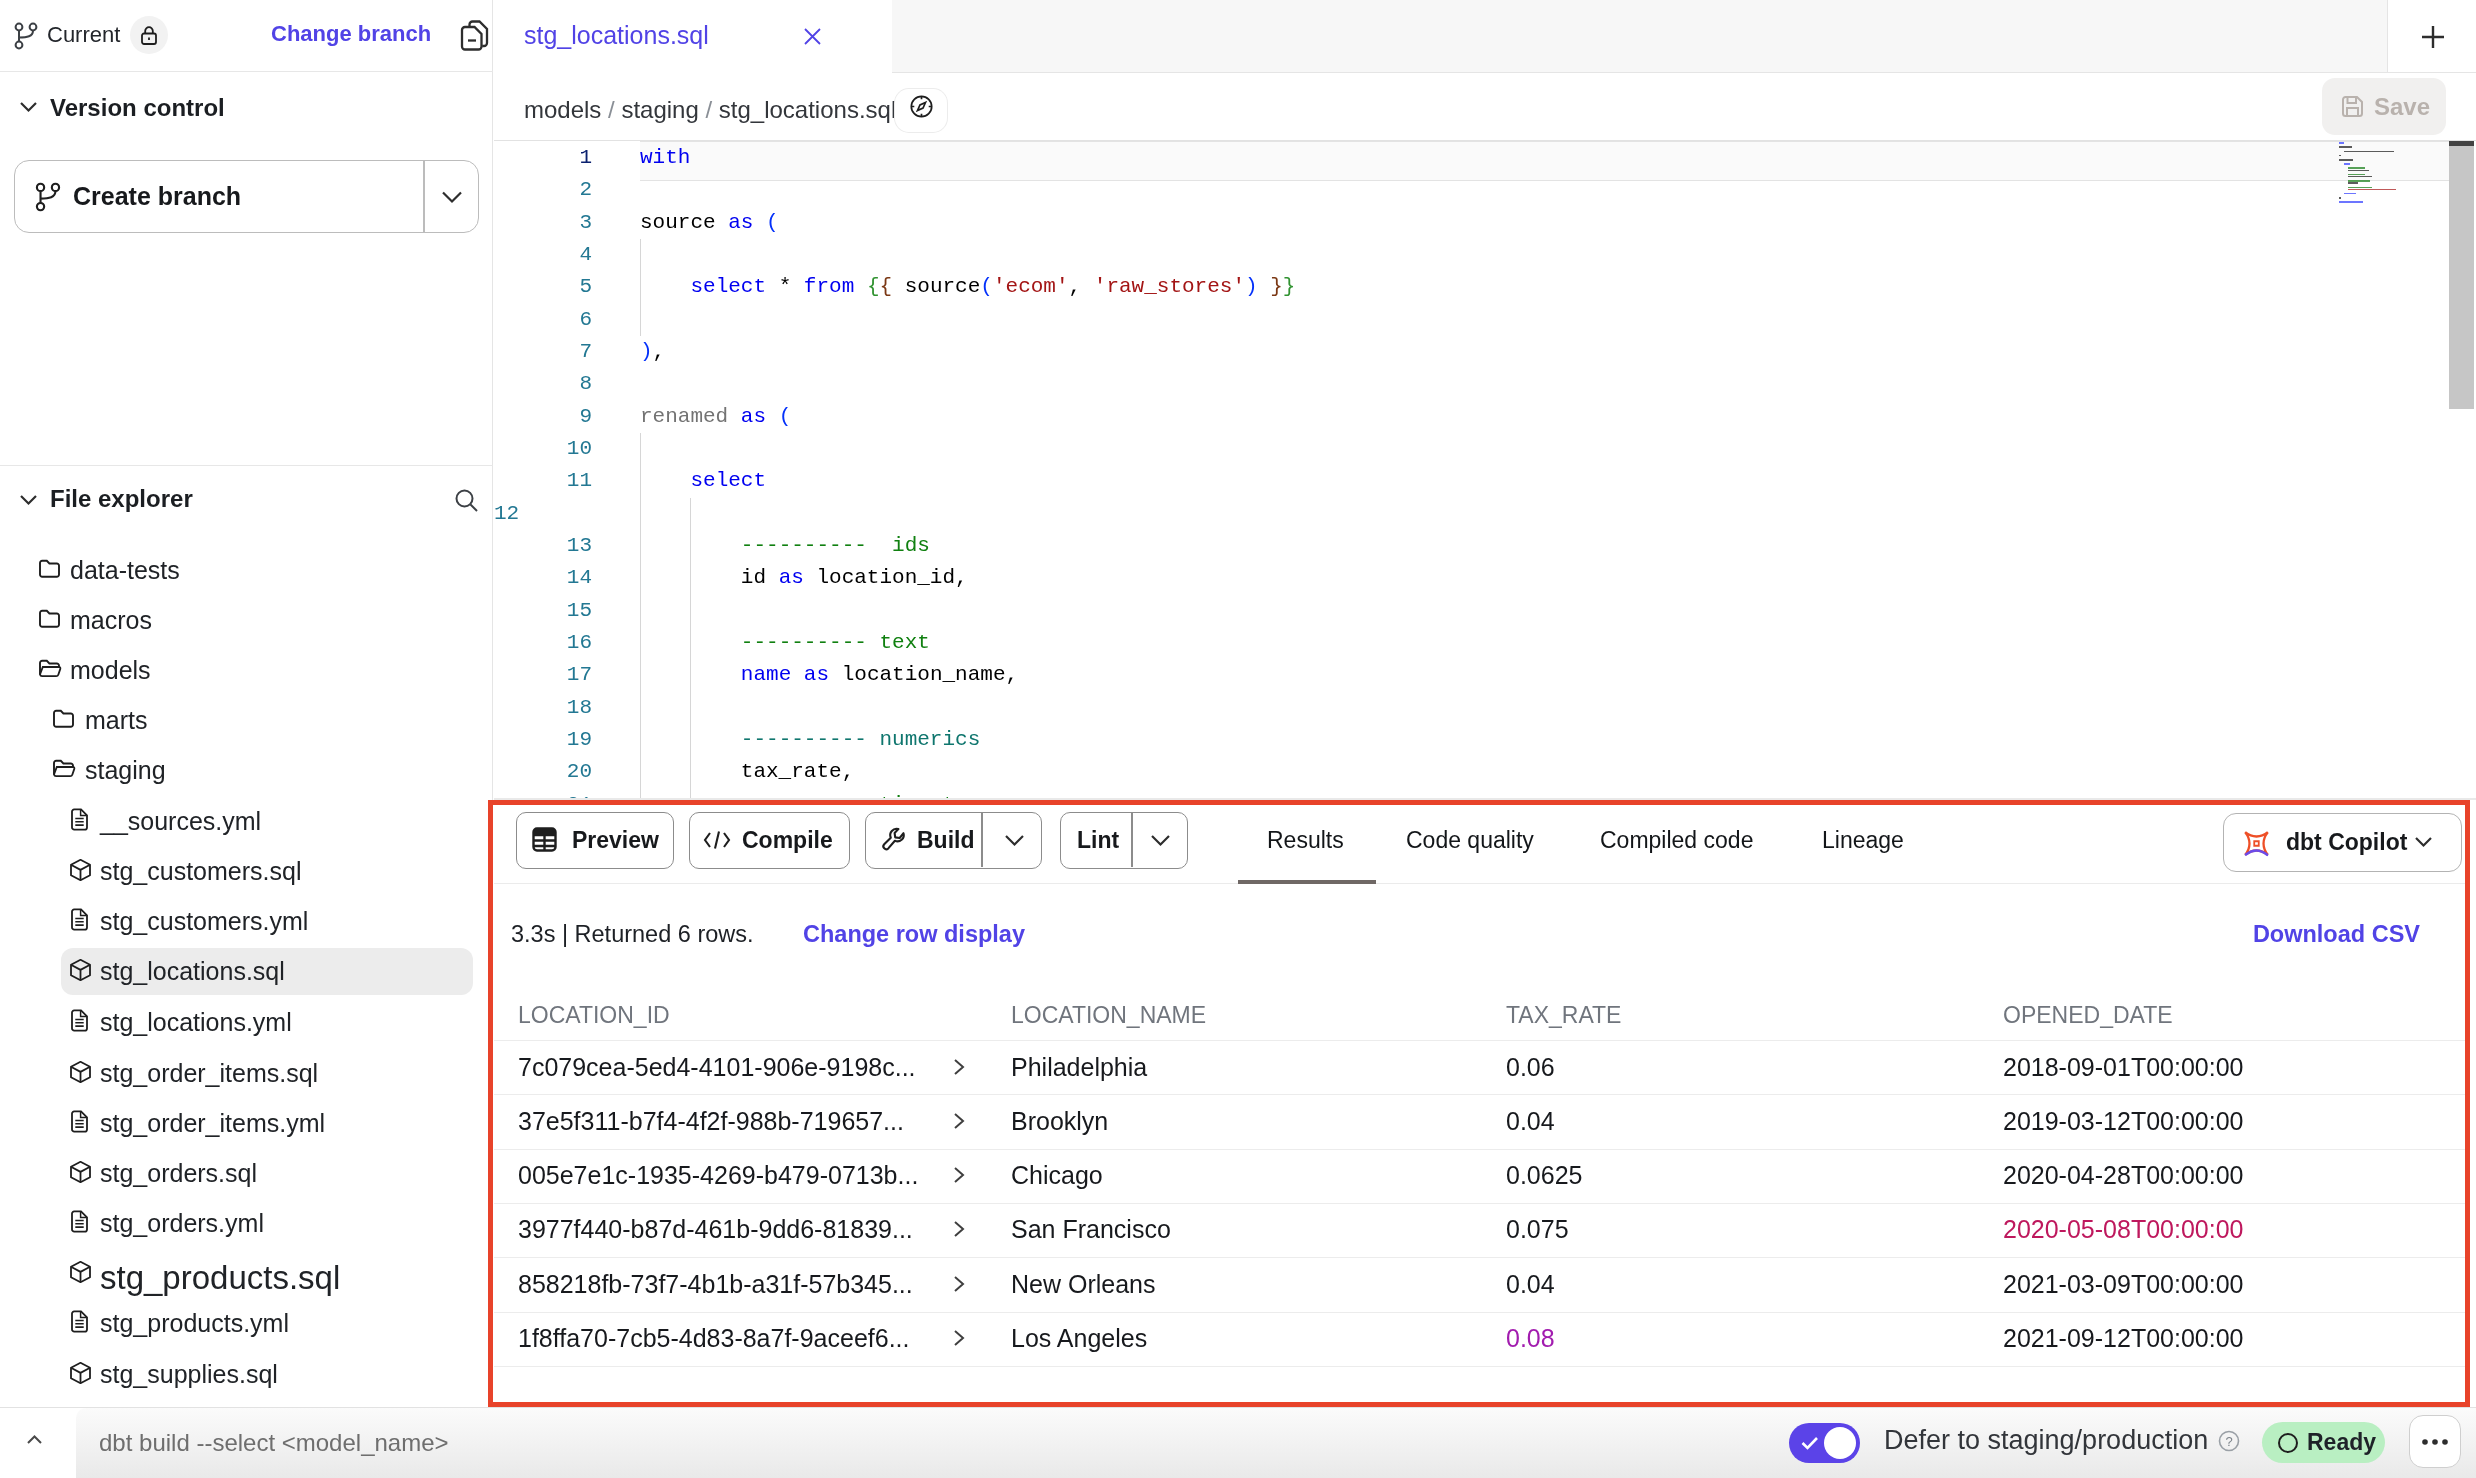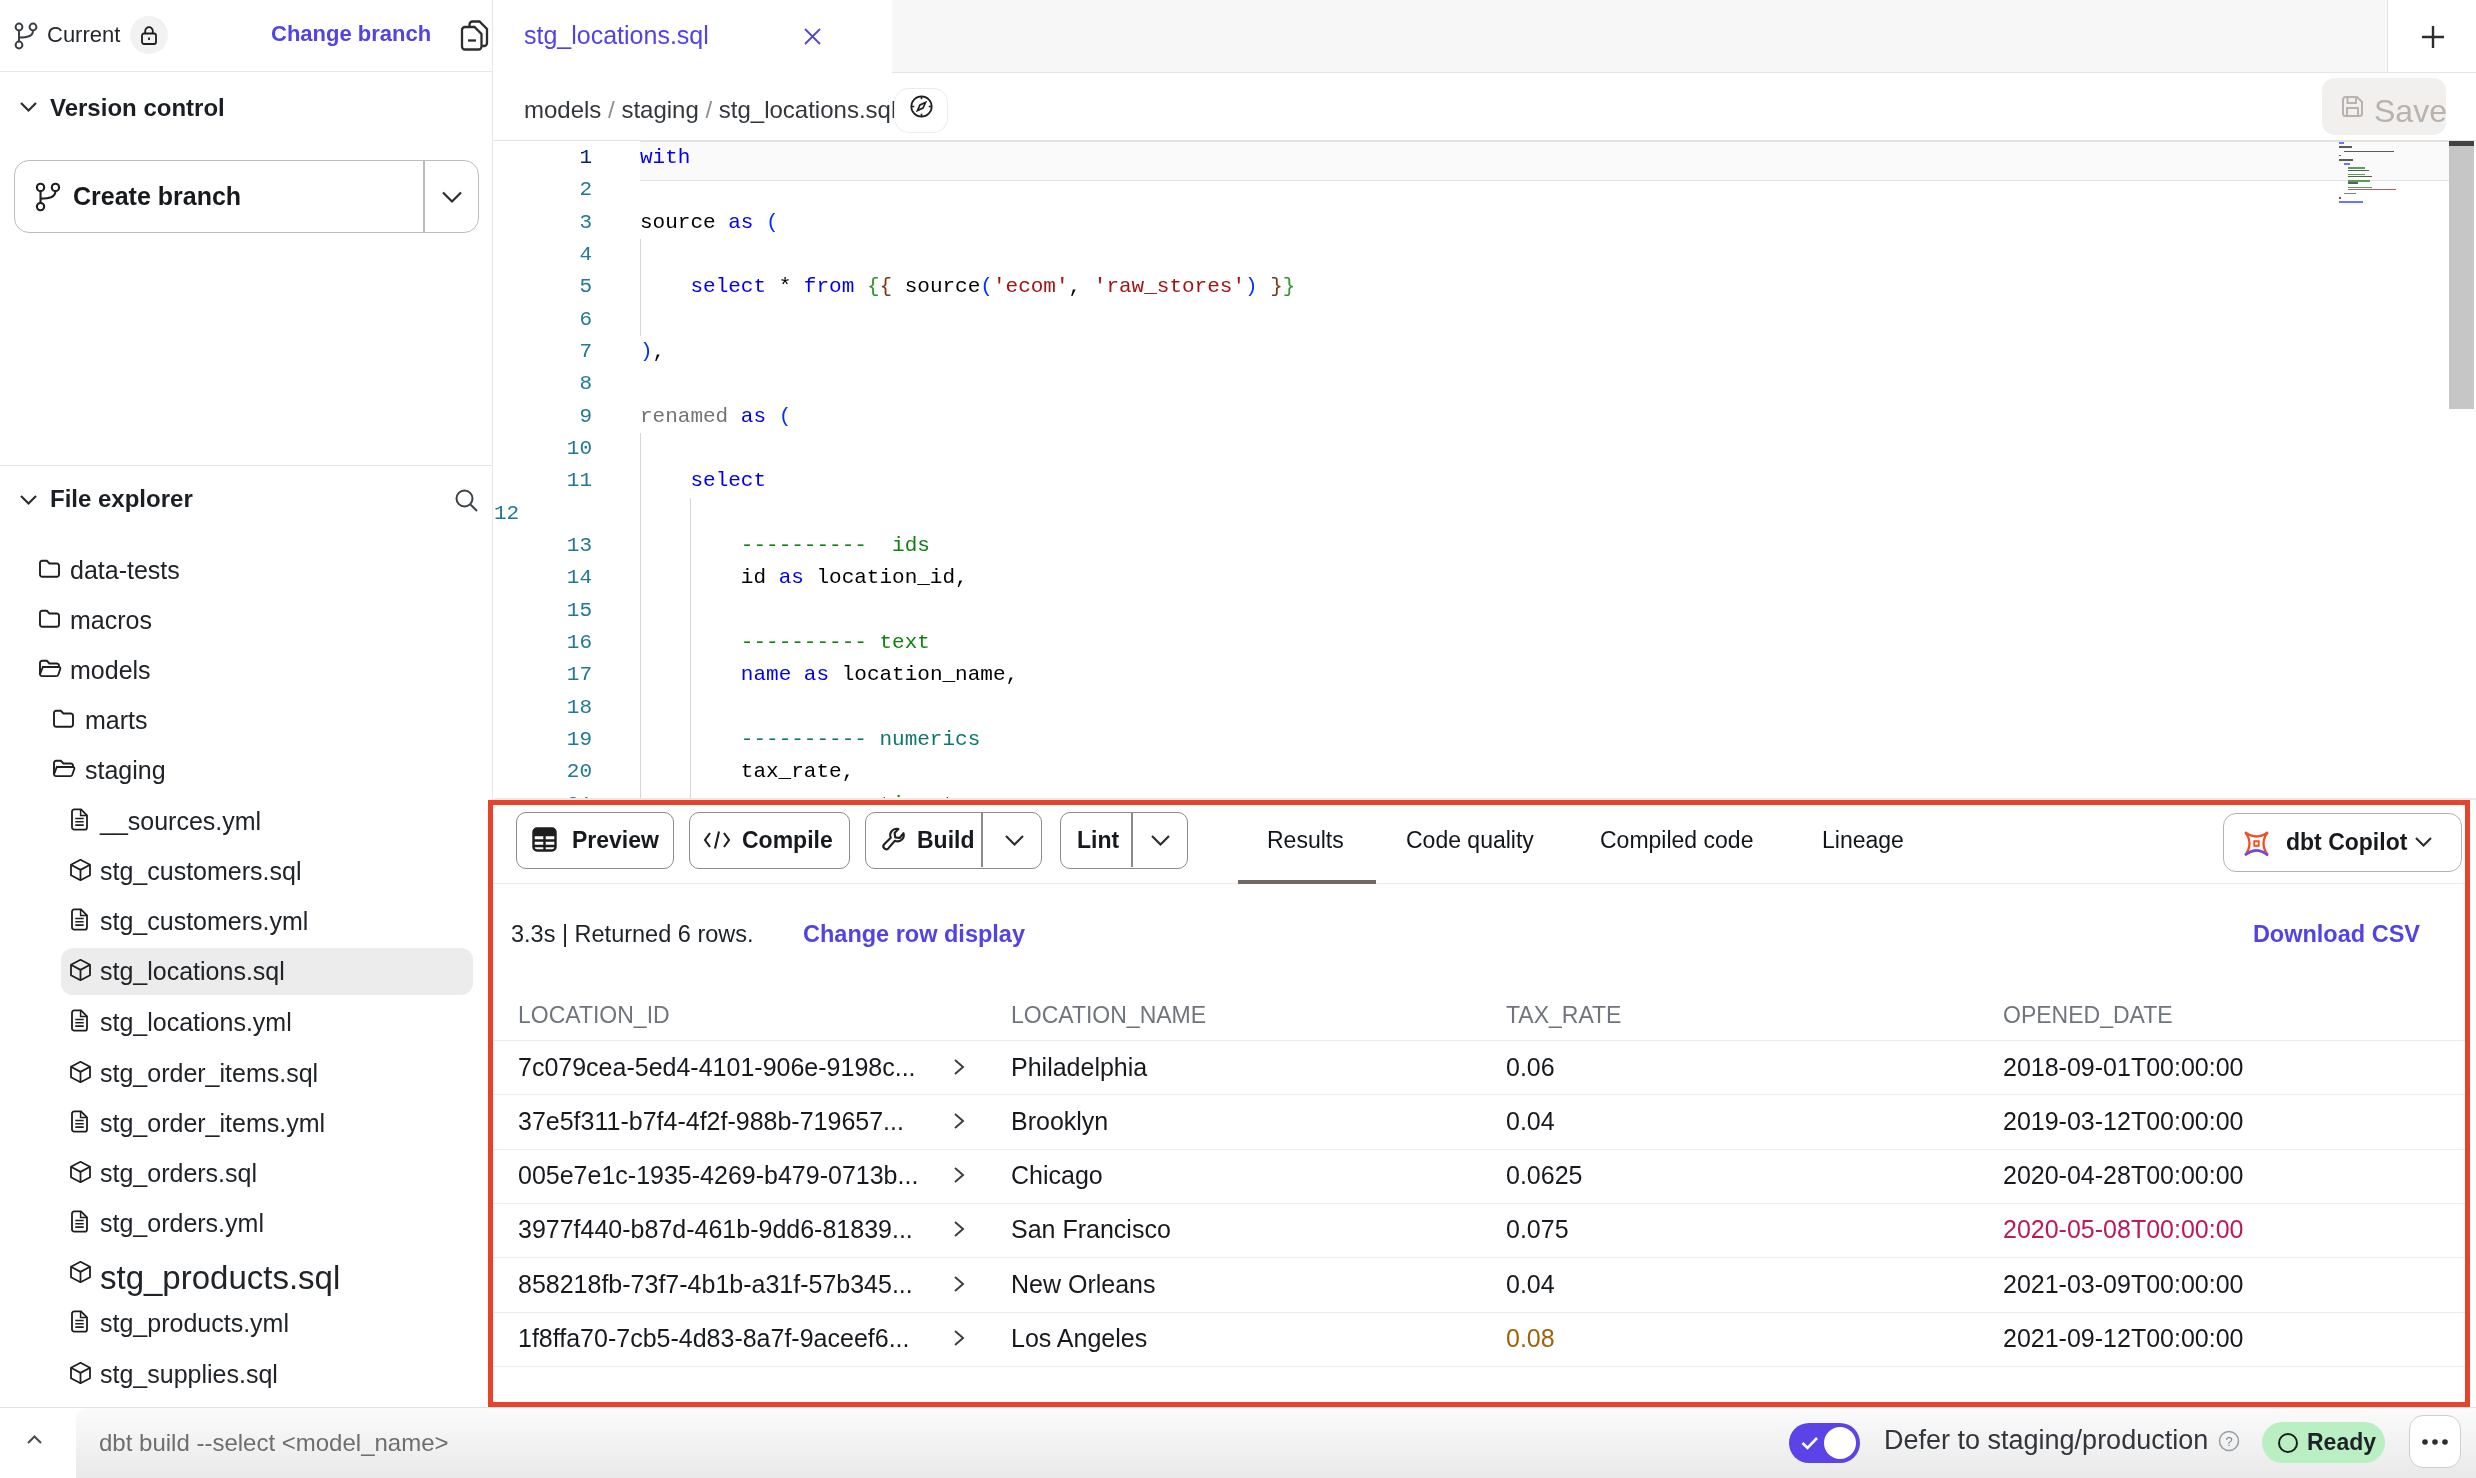--- a/index.html
+++ b/index.html
@@ -215,21 +215,21 @@
     </g>
   </svg>
 
   <div class="abs" style="left:2322px;top:78px;width:124px;height:57px;border-radius:13px;background:#f1f0ef;"></div>
   <svg class="abs" style="left:2340px;top:94px;" width="25" height="25" viewBox="0 0 25 25">
     <g fill="none" stroke="#b9b2ad" stroke-width="2">
       <path d="M3 5.5 a2.5 2.5 0 0 1 2.5 -2.5 H17 l5 5 V19.5 a2.5 2.5 0 0 1 -2.5 2.5 H5.5 A2.5 2.5 0 0 1 3 19.5 Z"></path>
       <path d="M7.5 3.4 v5.6 h8.5 v-5.6 M7 22 v-8 h11 v8"></path>
     </g>
   </svg>
-  <div class="abs" style="left:2374px;top:93px;font-size:32px;font-weight:400;color:#b9b2ad;text-align:center;">Save</div>
+  <div class="abs" style="left:2374px;top:93px;font-size:24px;font-weight:700;color:#b9b2ad;text-align:center;">Save</div>
 
   <div class="abs" id="editor" style="left:494px;top:140px;width:1982px;height:660px;background:#fff;border-top:1px solid #e2e2e2;overflow:hidden;font-family:'Liberation Mono',monospace;font-size:21px;">
   <div class="abs" style="left:146px;top:0px;width:1810px;height:40px;background:#fafafa;border-top:1px solid #e3e3e3;border-bottom:1px solid #e3e3e3;"></div>
   <div class="abs" style="left:146px;top:98px;width:1px;height:97px;background:#d6d6d6;"></div>
   <div class="abs" style="left:146px;top:292px;width:1px;height:368px;background:#d6d6d6;"></div>
   <div class="abs" style="left:196px;top:357px;width:1px;height:303px;background:#d6d6d6;"></div>
   <div class="abs" style="left:0;top:1.0px;width:98px;height:32px;line-height:32px;text-align:right;color:#0b216f;">1</div>
   <div class="abs" style="left:146px;top:1.0px;height:32px;line-height:32px;"><span style="color:#0000f0;white-space:pre">with</span></div>
   <div class="abs" style="left:0;top:33.3px;width:98px;height:32px;line-height:32px;text-align:right;color:#237893;">2</div>
   <div class="abs" style="left:0;top:65.7px;width:98px;height:32px;line-height:32px;text-align:right;color:#237893;">3</div>
@@ -381,21 +381,21 @@
       <path d="M3 3 L11 10 L3 17" fill="none" stroke="#3f3f3f" stroke-width="2"></path>
     </svg>
   <div class="abs" style="left:1011px;top:1270px;font-size:25px;color:#17191d;">New Orleans</div>
   <div class="abs" style="left:1506px;top:1270px;font-size:25px;color:#17191d;">0.04</div>
   <div class="abs" style="left:2003px;top:1270px;font-size:25px;color:#17191d;">2021-03-09T00:00:00</div>
   <div class="abs" style="left:518px;top:1324px;font-size:25px;color:#17191d;">1f8ffa70-7cb5-4d83-8a7f-9aceef6...</div>
   <svg class="abs" style="left:952px;top:1328px;" width="14" height="20" viewBox="0 0 14 20">
       <path d="M3 3 L11 10 L3 17" fill="none" stroke="#3f3f3f" stroke-width="2"></path>
     </svg>
   <div class="abs" style="left:1011px;top:1324px;font-size:25px;color:#17191d;">Los Angeles</div>
-  <div class="abs" style="left:1506px;top:1324px;font-size:25px;color:#a16207;">0.08</div>
+  <div class="abs" style="left:1506px;top:1324px;font-size:25px;color:#a21caf;">0.08</div>
   <div class="abs" style="left:2003px;top:1324px;font-size:25px;color:#17191d;">2021-09-12T00:00:00</div>
 
   <div class="abs" style="left:494px;top:798px;width:1982px;height:2px;background:#e9e9e9;"></div>
 
   <div class="abs" style="left:488px;top:800px;width:1982px;height:607px;border:5.5px solid #e8432a;"></div>
 
   <div class="abs" style="left:0;top:1407px;width:2476px;height:71px;background:#fff;border-top:1px solid #e2e2e2;"></div>
   <div class="abs" style="left:76px;top:1408px;width:2400px;height:70px;border-radius:10px 0 0 0;background:linear-gradient(#fbfbfb,#e9e9e9);"></div>
   <svg class="abs" style="left:26px;top:1434px;" width="17" height="11" viewBox="0 0 17 11">
     <path d="M2 9 L8.5 2.5 L15 9" fill="none" stroke="#4a4a4a" stroke-width="2"></path>

